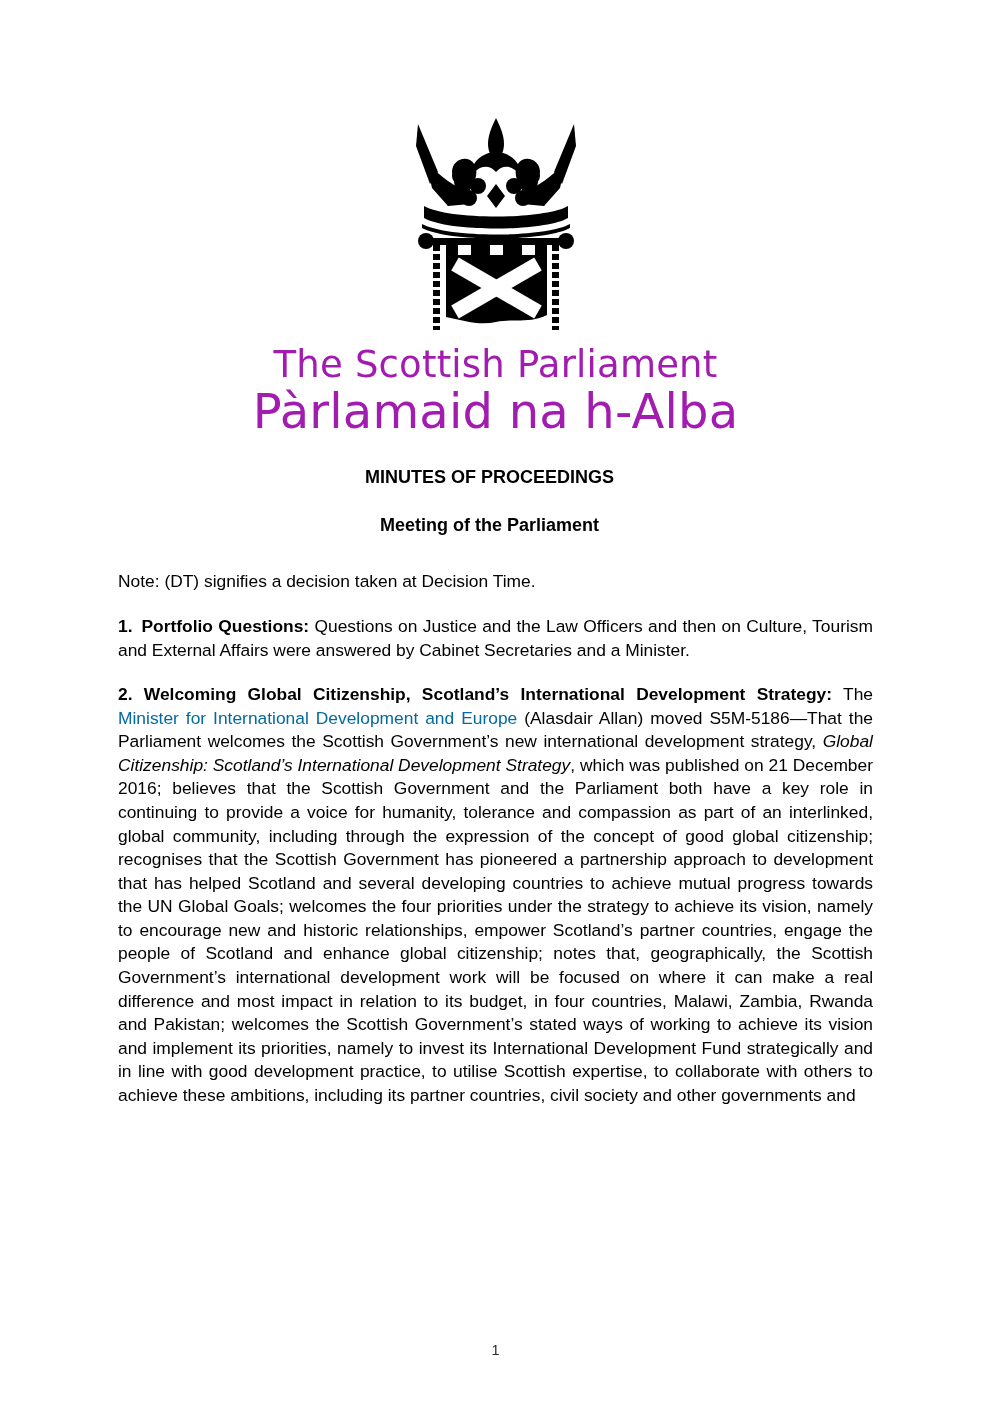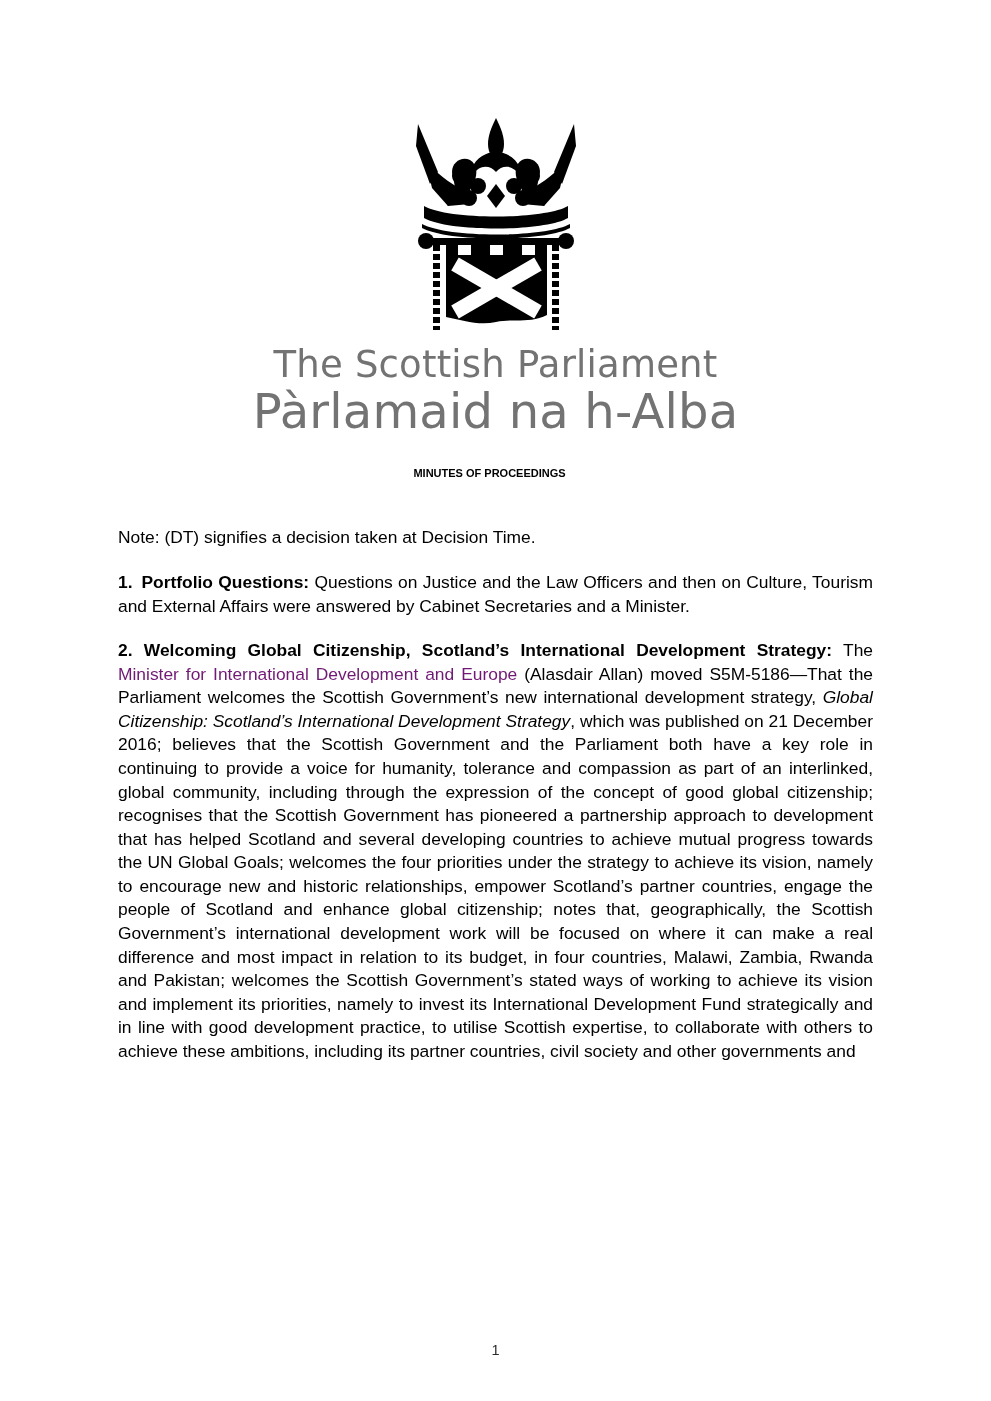--- a/index.html
+++ b/index.html
@@ -30,64 +30,64 @@
   .crest {
     display: block;
     margin: 0 auto;
   }
 
   
   .wordmark {
     text-align: center;
     margin-top: 14px;
     line-height: 1.12;
-    color: #737373;
+    color: #a21caf;
   }
   .wordmark-line {
     font-family: "DejaVu Sans", sans-serif;
     font-weight: 400;
     font-size: 37px;
     letter-spacing: 0.2px;
     white-space: nowrap;
   }
   .wordmark-line.gaelic {
     font-size: 48px;
   }
 
   
   .title-block {
     margin-top: 28px;
     text-align: center;
   }
   .title-line {
     font-weight: bold;
-    font-size: 11px;
+    font-size: 18px;
     line-height: 1.2;
     margin: 0 12px 26px 0;
   }
   .title-line:last-child { margin-bottom: 0; }
 
   
   .body-col {
-    margin: 16px auto;
+    margin: 4px auto;
     padding-top: 30px;
     width: 755px;
   }
   p.para {
     margin: 0 0 21px 0;
     font-size: 17.4px;
     line-height: 1.355;
     text-align: justify;
     text-justify: inter-word;
     hyphens: none;
   }
   p.para.plain { text-align: left; }
   .b { font-weight: bold; }
   .i { font-style: italic; }
-  .link-grey { color: #701a75; }
+  .link-grey { color: #0369a1; }
   .num { font-weight: bold; }
   .gap-sm { display: inline-block; width: 9px; }
 
   
   .page-footer {
     position: absolute;
     left: 0;
     right: 0;
     bottom: 43px;
     text-align: center;
@@ -179,20 +179,21 @@
     </svg>
   </div>
 
   <div class="wordmark">
     <div class="wordmark-line">The Scottish Parliament</div>
     <div class="wordmark-line gaelic">Pàrlamaid na h-Alba</div>
   </div>
 
   <div class="title-block">
     <div class="title-line">MINUTES OF PROCEEDINGS</div>
+    <div class="title-line">Meeting of the Parliament</div>
   </div>
 
   <div class="body-col">
 
     <p class="para plain">Note: (DT) signifies a decision taken at Decision Time.</p>
 
 
     <p class="para">
       <span class="num">1.</span><span class="gap-sm"></span><span class="b">Portfolio Questions:</span>
       <span>Questions on Justice and the Law Officers and then on Culture, Tourism and External Affairs were answered by Cabinet Secretaries and a Minister.</span>

